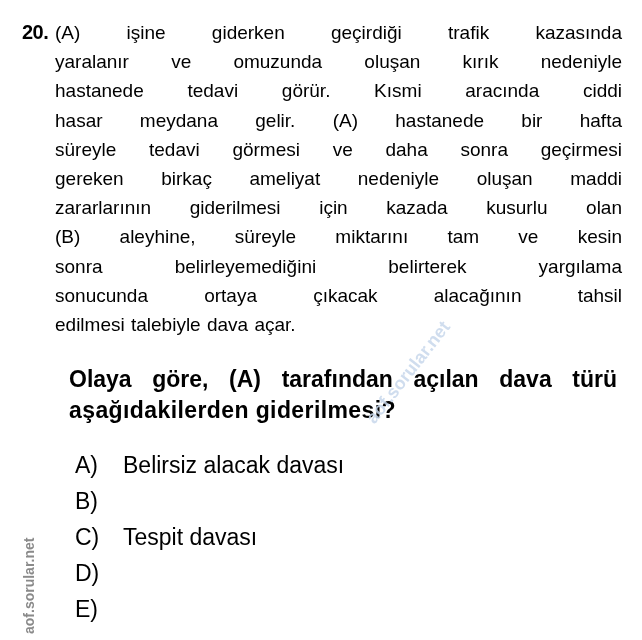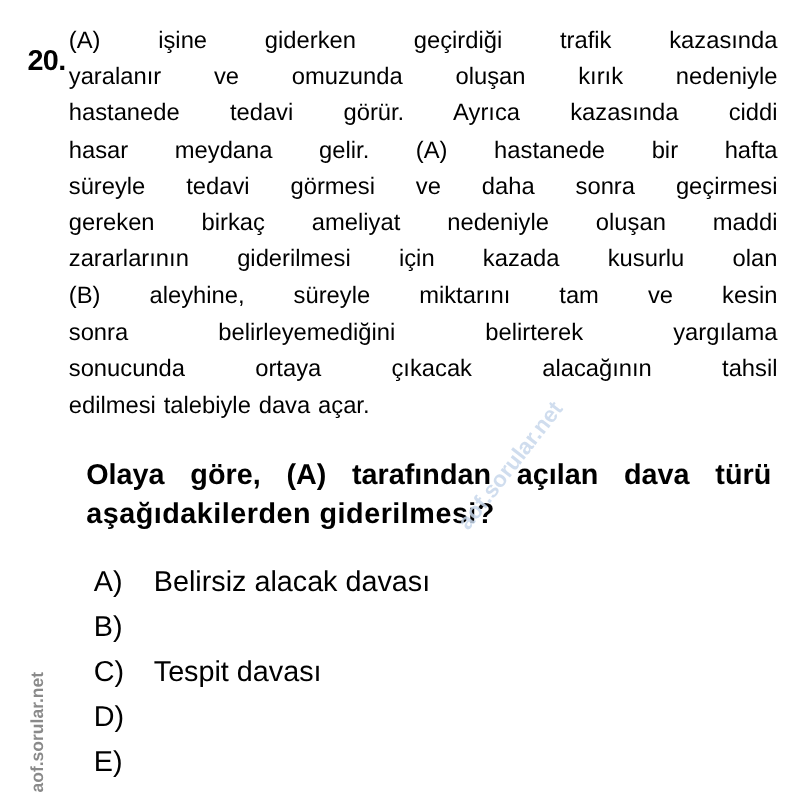--- a/index.html
+++ b/index.html
@@ -17,22 +17,22 @@
     }
     .question {
       position: absolute;
       left: 22px;
       top: 18px;
       width: 600px;
     }
     .q-number {
       position: absolute;
       left: 0;
-      top: 16px;
-      font-size: 23px;
+      top: 0;
+      font-size: 20px;
       font-weight: bold;
       line-height: 29px;
       letter-spacing: -0.5px;
     }
     .q-body {
       margin-left: 33px;
       font-size: 19px;
       line-height: 29.2px;
       text-align: justify;
       text-align-last: left;
@@ -111,21 +111,21 @@
     }
   </style>
 </head>
 <body>
 
 <div class="question">
   <div class="q-number">20.</div>
   <div class="q-body">
     <span class="line">(A) işine giderken geçirdiği trafik kazasında</span>
     <span class="line">yaralanır ve omuzunda oluşan kırık nedeniyle</span>
-    <span class="line">hastanede tedavi görür. Ayrıca kazasında ciddi</span>
+    <span class="line">hastanede tedavi görür. Kısmi aracında ciddi</span>
     <span class="line">hasar meydana gelir.  (A) hastanede bir hafta</span>
     <span class="line">süreyle tedavi görmesi ve daha sonra geçirmesi</span>
     <span class="line">gereken birkaç ameliyat nedeniyle oluşan maddi</span>
     <span class="line">zararlarının giderilmesi için kazada kusurlu olan</span>
     <span class="line">(B) aleyhine, süreyle miktarını tam ve kesin</span>
     <span class="line">sonra belirleyemediğini belirterek yargılama</span>
     <span class="line">sonucunda ortaya çıkacak alacağının tahsil</span>
     <span class="line last">edilmesi talebiyle dava açar.</span>
   </div>
 </div>

